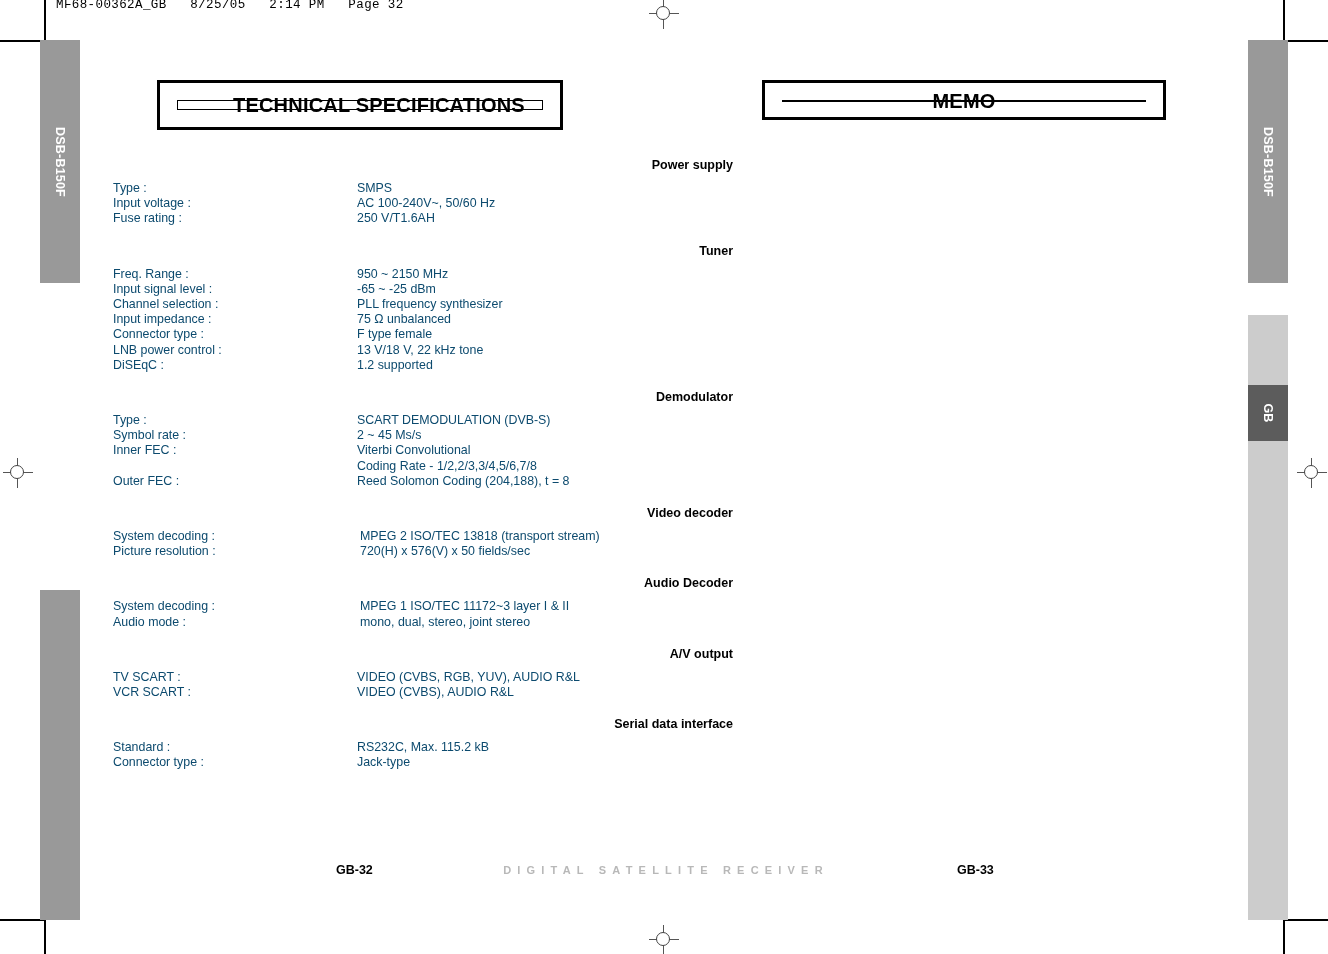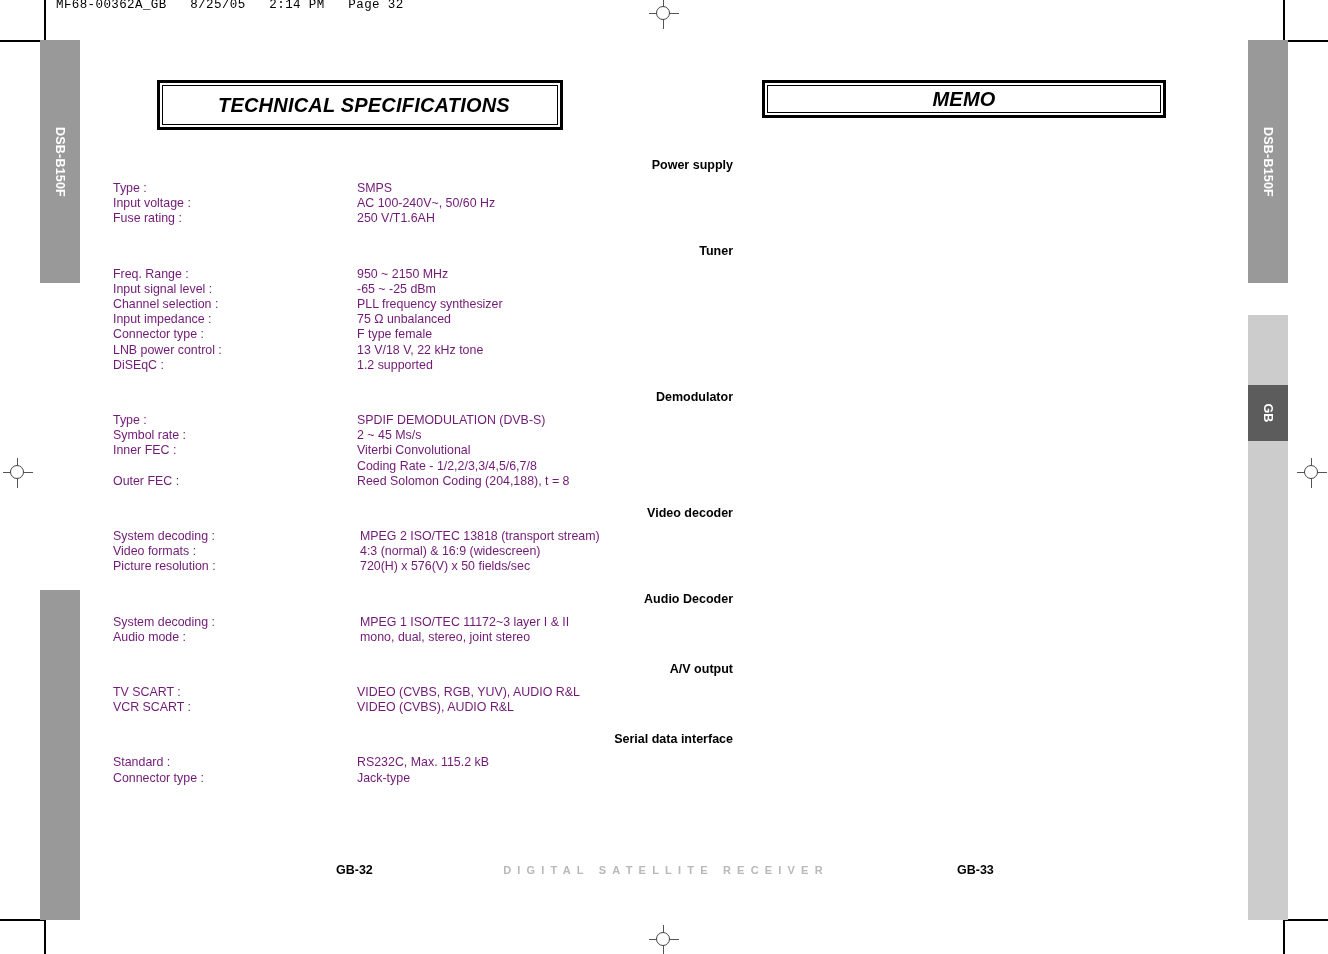--- a/index.html
+++ b/index.html
@@ -82,22 +82,21 @@
   .tab-mid { background: #999999; }
   .tab-light { background: #cccccc; }
   .tab-dark { background: #5c5c5c; }
 
   
   .banner {
     position: absolute;
     border: 3px solid #000;
     background: #ffffff;
     box-sizing: border-box;
-    padding: 2px;
-    font-style: italic;
+    padding: 17px;
   }
   .banner-inner {
     border: 1px solid #000;
     height: 100%;
     box-sizing: border-box;
     display: flex;
     align-items: center;
   }
   .banner-title {
     font-size: 20px;
@@ -121,21 +120,21 @@
     font-weight: bold;
     color: #000;
     margin: 0 0 8px 0;
     line-height: 15px;
     text-align: right;
   }
   .spec-row {
     display: flex;
     line-height: 15.2px;
     font-size: 12.4px;
-    color: #701a75;
+    color: #0c4a6e;
   }
   .spec-label {
     width: 244px;
     flex: 0 0 244px;
     white-space: nowrap;
   }
   .spec-value { white-space: nowrap; }
   .section.shifted .spec-label { width: 247px; flex: 0 0 247px; }
   .section-gap { height: 15px; }
 
@@ -272,21 +271,21 @@
       <div class="spec-row">
         <span class="spec-label">DiSEqC :</span>
         <span class="spec-value">1.2 supported</span>
       </div>
     </div>
     <div class="section-gap"></div>
     <div class="section">
       <div class="section-heading">Demodulator</div>
       <div class="spec-row">
         <span class="spec-label">Type :</span>
-        <span class="spec-value">SPDIF DEMODULATION (DVB-S)</span>
+        <span class="spec-value">SCART DEMODULATION (DVB-S)</span>
       </div>
       <div class="spec-row">
         <span class="spec-label">Symbol rate :</span>
         <span class="spec-value">2 ~ 45 Ms/s</span>
       </div>
       <div class="spec-row">
         <span class="spec-label">Inner FEC :</span>
         <span class="spec-value">Viterbi Convolutional</span>
       </div>
       <div class="spec-row">
@@ -297,24 +296,20 @@
         <span class="spec-label">Outer FEC :</span>
         <span class="spec-value">Reed Solomon Coding (204,188), t = 8</span>
       </div>
     </div>
     <div class="section-gap"></div>
     <div class="section shifted">
       <div class="section-heading">Video decoder</div>
       <div class="spec-row">
         <span class="spec-label">System decoding :</span>
         <span class="spec-value">MPEG 2 ISO/TEC 13818 (transport stream)</span>
-      </div>
-      <div class="spec-row">
-        <span class="spec-label">Video formats :</span>
-        <span class="spec-value">4:3 (normal) &amp; 16:9 (widescreen)</span>
       </div>
       <div class="spec-row">
         <span class="spec-label">Picture resolution :</span>
         <span class="spec-value">720(H) x 576(V) x 50 fields/sec</span>
       </div>
     </div>
     <div class="section-gap"></div>
     <div class="section shifted">
       <div class="section-heading">Audio Decoder</div>
       <div class="spec-row">

